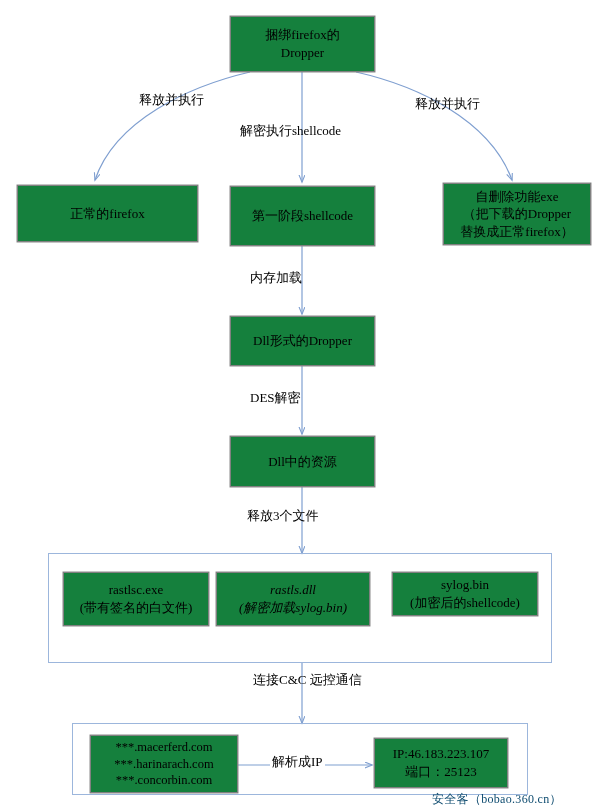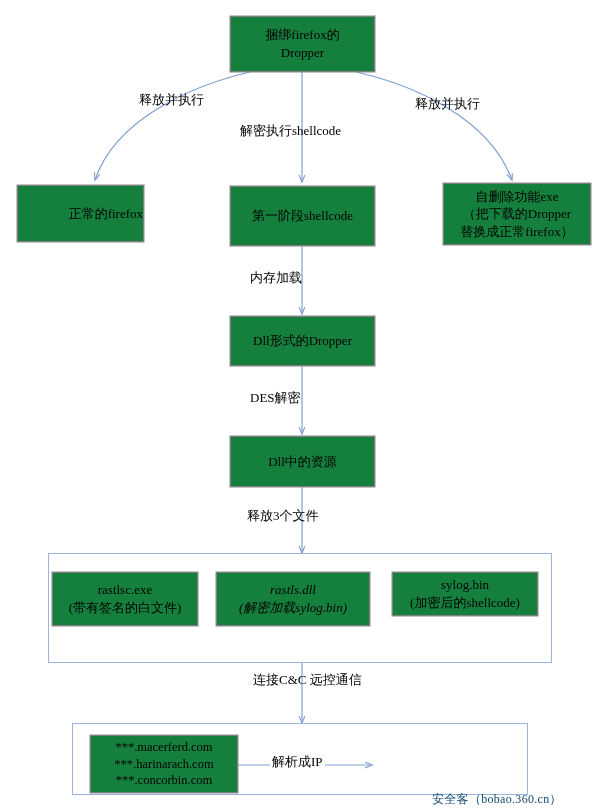--- a/index.html
+++ b/index.html
@@ -91,21 +91,21 @@
   </svg>
 
   <div class="group" style="left:48px; top:553px; width:504px; height:110px;"></div>
   <div class="group" style="left:72px; top:723px; width:456px; height:72px;"></div>
 
   <div class="node" style="left:230px; top:16px; width:145px; height:56px;">
     <span class="ln">捆绑firefox的</span>
     <span class="ln">Dropper</span>
   </div>
 
-  <div class="node" style="left:17px; top:185px; width:127px; height:57px;align-items:flex-end;">
+  <div class="node" style="left:17px; top:185px; width:181px; height:57px;">
     <span class="ln">正常的firefox</span>
   </div>
 
   <div class="node" style="left:230px; top:186px; width:145px; height:60px;">
     <span class="ln">第一阶段shellcode</span>
   </div>
 
   <div class="node" style="left:443px; top:183px; width:148px; height:62px;">
     <span class="ln">自删除功能exe</span>
     <span class="ln">（把下载的Dropper</span>
@@ -113,41 +113,45 @@
   </div>
 
   <div class="node" style="left:230px; top:316px; width:145px; height:50px;">
     <span class="ln">Dll形式的Dropper</span>
   </div>
 
   <div class="node" style="left:230px; top:436px; width:145px; height:51px;">
     <span class="ln">Dll中的资源</span>
   </div>
 
-  <div class="node" style="left:52px; top:572px; width:146px; height:54px;">
+  <div class="node" style="left:63px; top:572px; width:146px; height:54px;">
     <span class="ln">rastlsc.exe</span>
     <span class="ln">(带有签名的白文件)</span>
   </div>
 
   <div class="node" style="left:216px; top:572px; width:154px; height:54px;font-style:italic;">
     <span class="ln">rastls.dll</span>
     <span class="ln">(解密加载sylog.bin)</span>
   </div>
 
   <div class="node" style="left:392px; top:572px; width:146px; height:44px;">
     <span class="ln">sylog.bin</span>
     <span class="ln">(加密后的shellcode)</span>
   </div>
 
   <div class="node" style="left:90px; top:735px; width:148px; height:58px; font-size:12.5px;">
     <span class="ln">***.macerferd.com</span>
     <span class="ln">***.harinarach.com</span>
     <span class="ln">***.concorbin.com</span>
   </div>
 
+  <div class="node" style="left:374px; top:738px; width:134px; height:50px;">
+    <span class="ln">IP:46.183.223.107</span>
+    <span class="ln">端口：25123</span>
+  </div>
 
   <div class="edge-label" style="left:139px; top:92px;">
     <span class="ln">释放并执行</span>
   </div>
 
   <div class="edge-label" style="left:240px; top:123px;">
     <span class="ln">解密执行shellcode</span>
   </div>
 
   <div class="edge-label" style="left:415px; top:96px;">

